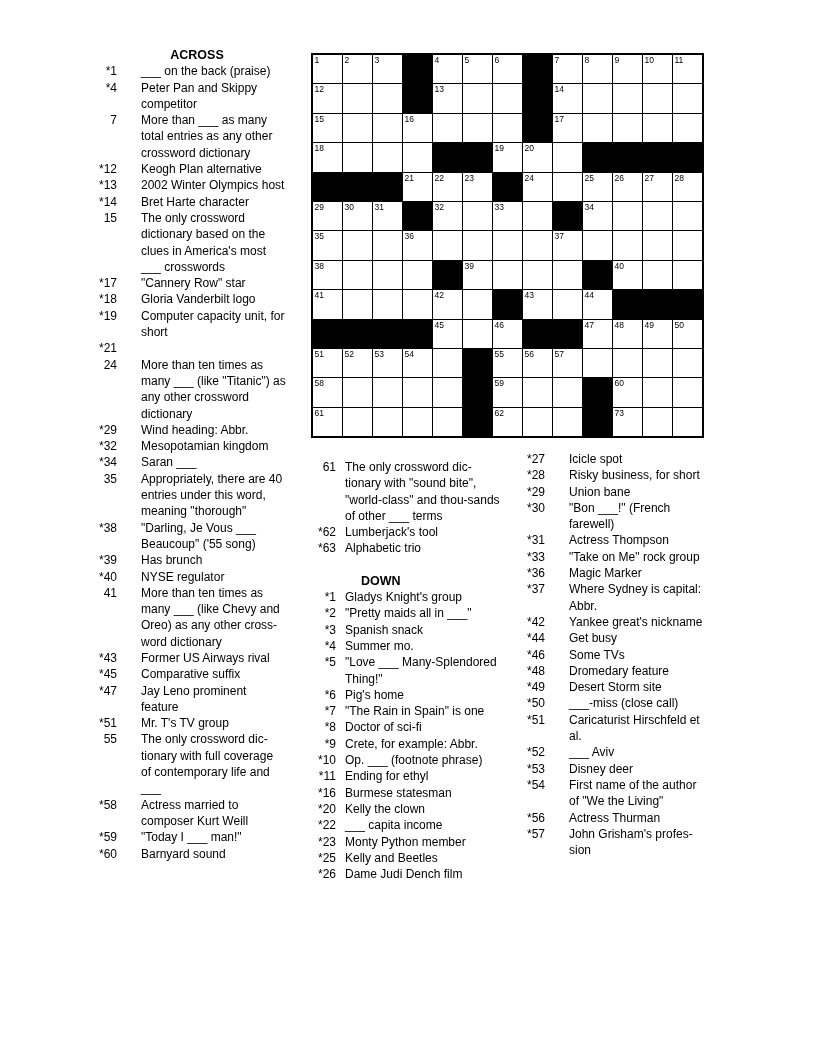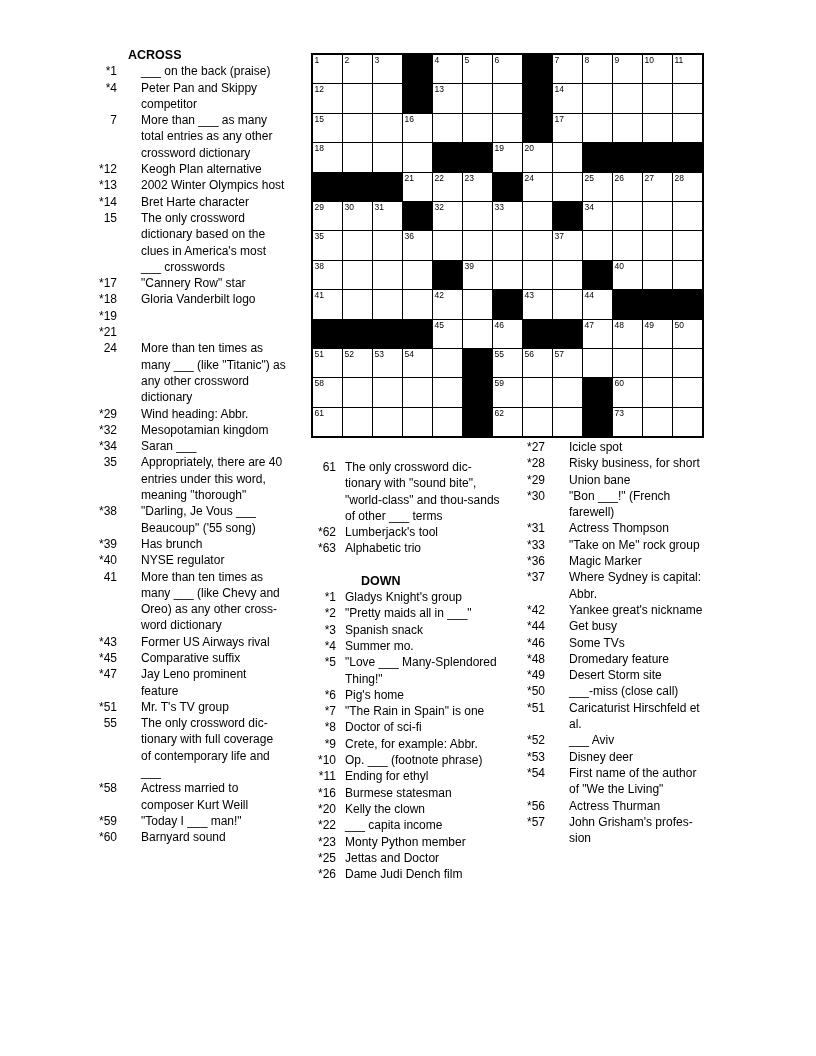--- a/index.html
+++ b/index.html
@@ -24,23 +24,23 @@
   .cell{background:#fff;position:relative;}
   .cell.black{background:#000;}
   .cell .cnum{
     position:absolute;top:0;left:1.5px;
     font-size:8.5px;line-height:10px;letter-spacing:0;
   }
   
   .col{position:absolute;}
   .col-left{left:84px;top:47px;}
   .col-mid{left:307px;top:459px;}
-  .col-right{left:514px;top:439px;}
+  .col-right{left:514px;top:451px;}
   .sec-title{font-weight:bold;font-size:12.5px;}
-  .col-left .sec-title{margin-left:44px;}
+  .col-left .sec-title{margin-left:24px;text-align:center;}
   .col-mid .sec-title{margin-left:38px;margin-top:16px;padding-left:16px;}
   .clue{display:flex;align-items:flex-start;}
   .clue .num{flex:none;text-align:right;white-space:nowrap;}
   .clue .txt{flex:none;}
   .col-left  .num{width:33px;} .col-left  .txt{margin-left:24px;width:145px;}
   .col-mid   .num{width:29px;} .col-mid   .txt{margin-left:9px;width:158px;}
   .col-right .num{width:31px;} .col-right .txt{margin-left:24px;width:140px;}
 </style>
 </head>
 <body>
@@ -379,20 +379,21 @@
         <div class="clue">
           <span class="num">*17</span>
           <span class="txt">"Cannery Row" star</span>
         </div>
         <div class="clue">
           <span class="num">*18</span>
           <span class="txt">Gloria Vanderbilt logo</span>
         </div>
         <div class="clue">
           <span class="num">*19</span>
+          <span class="txt">Computer capacity unit, for short</span>
         </div>
         <div class="clue">
           <span class="num">*21</span>
         </div>
         <div class="clue">
           <span class="num">24</span>
           <span class="txt">More than ten times as many ___ (like "Titanic") as any other crossword dictionary</span>
         </div>
         <div class="clue">
           <span class="num">*29</span>
@@ -533,21 +534,21 @@
         <div class="clue">
           <span class="num">*22</span>
           <span class="txt">___ capita income</span>
         </div>
         <div class="clue">
           <span class="num">*23</span>
           <span class="txt">Monty Python member</span>
         </div>
         <div class="clue">
           <span class="num">*25</span>
-          <span class="txt">Jettas and Doctor</span>
+          <span class="txt">Kelly and Beetles</span>
         </div>
         <div class="clue">
           <span class="num">*26</span>
           <span class="txt">Dame Judi Dench film</span>
         </div>
       </div>
   </div>
 
   <div class="col col-right">
     <div>

